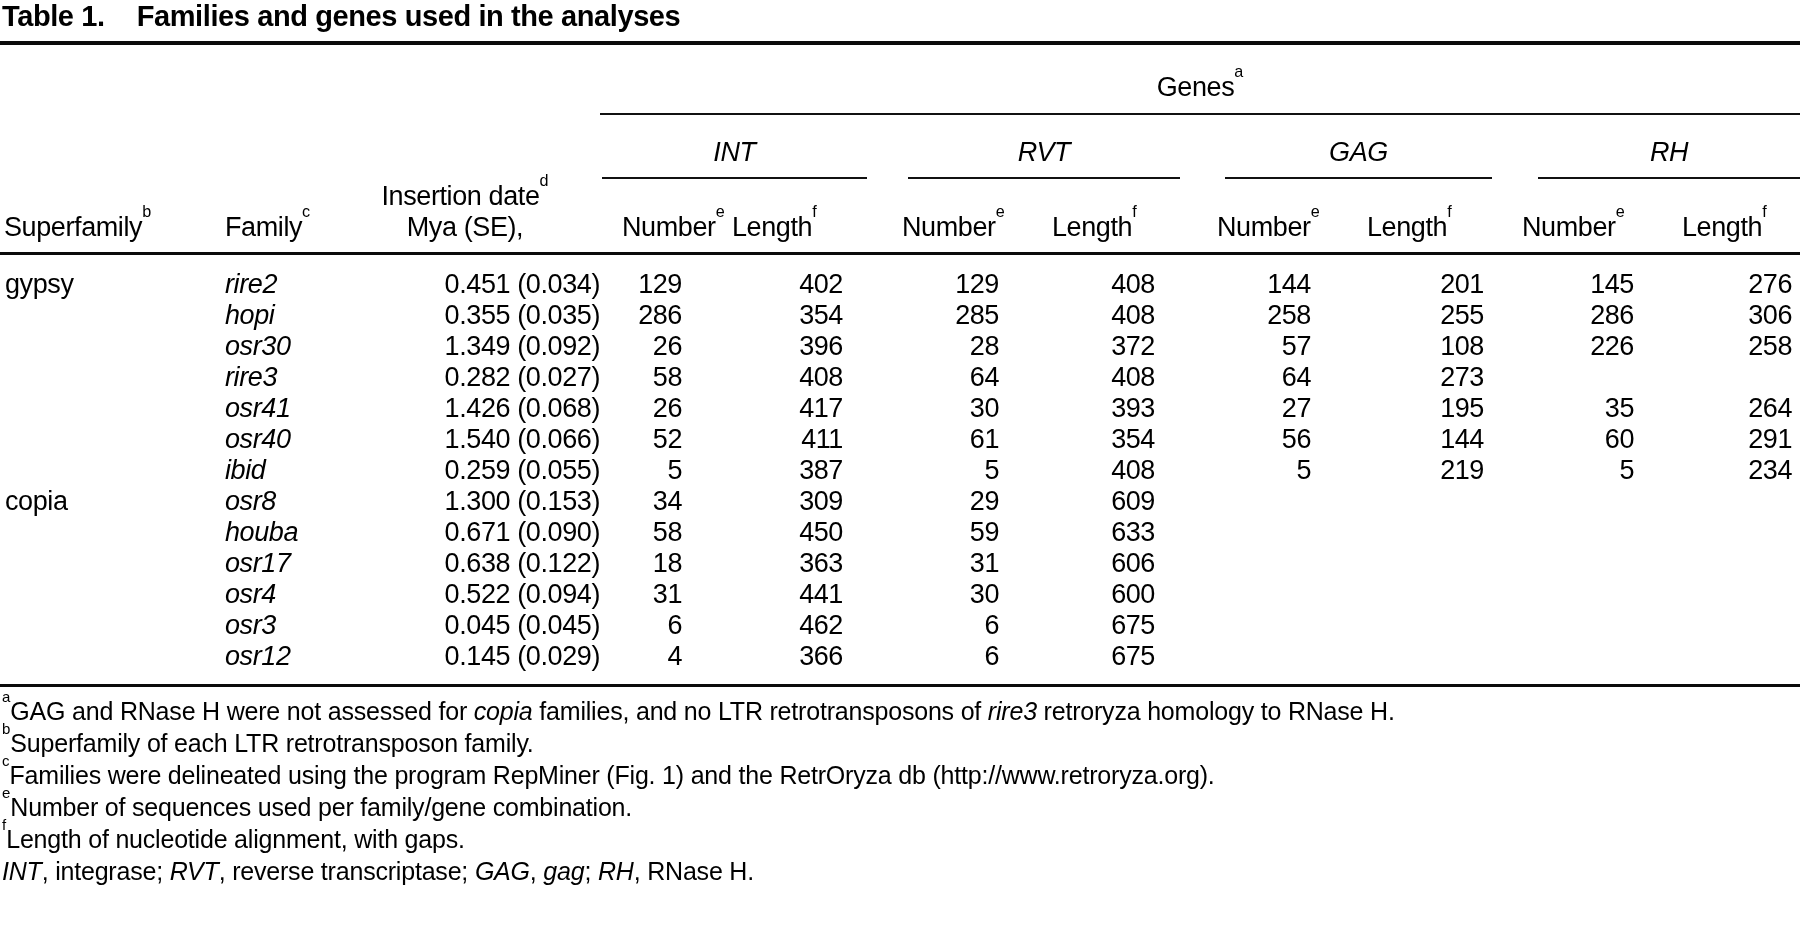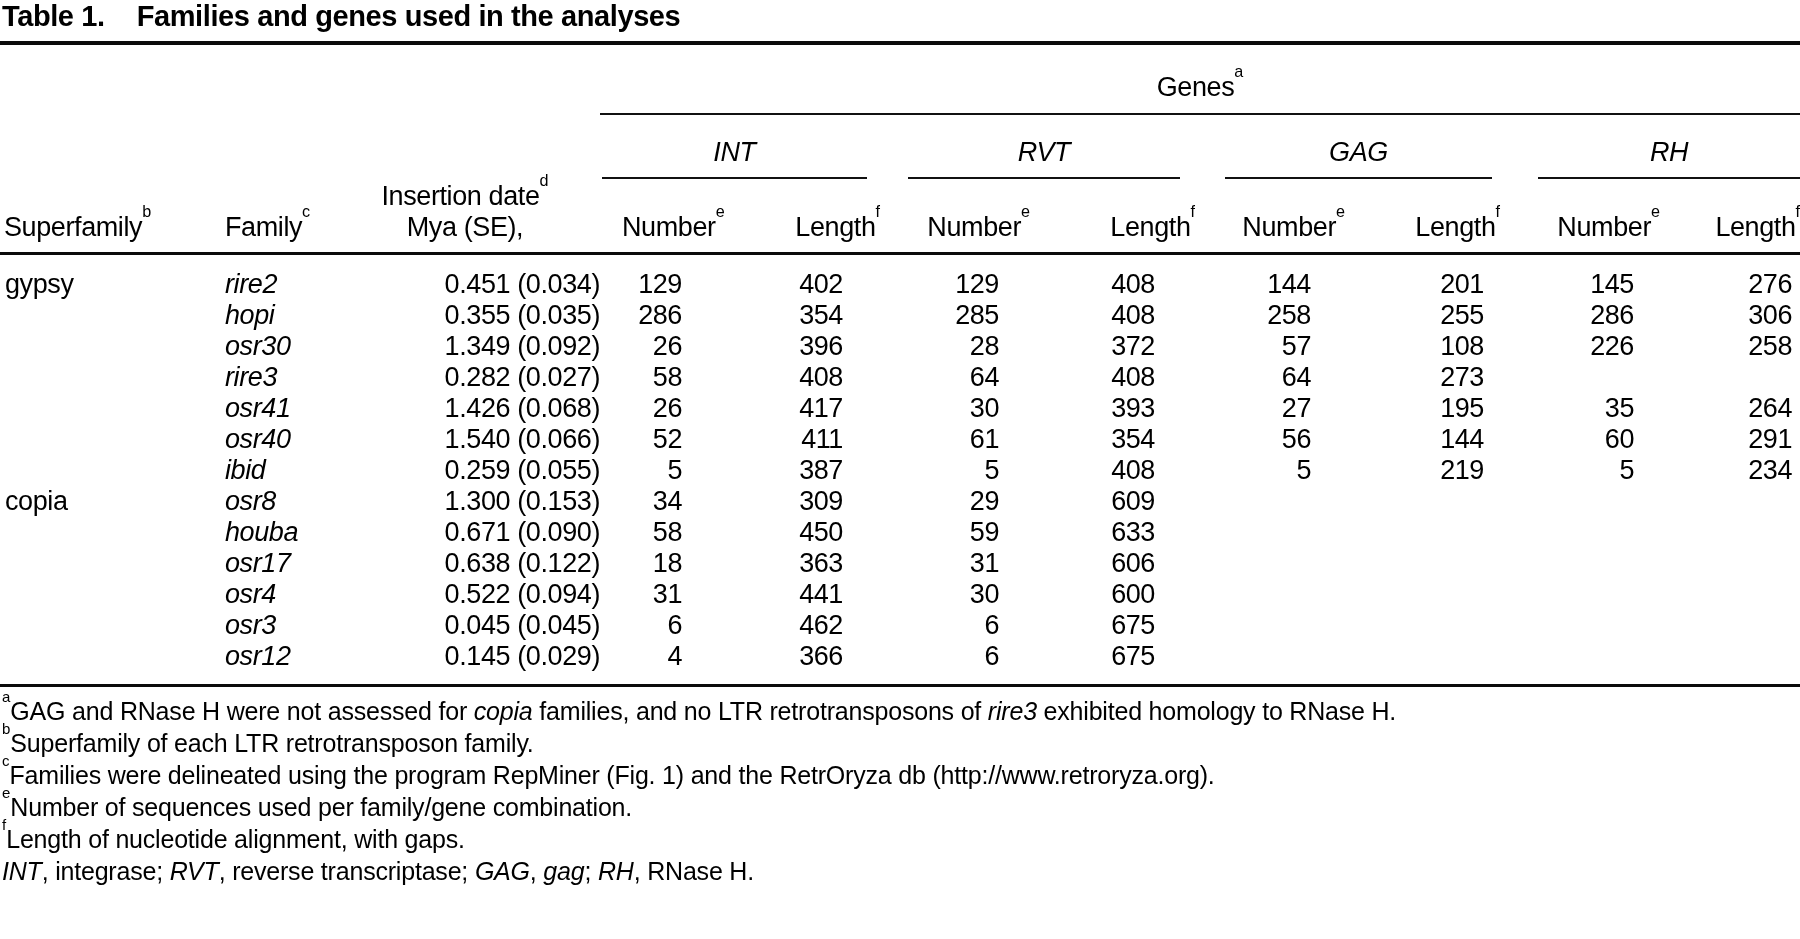--- a/index.html
+++ b/index.html
@@ -27,21 +27,21 @@
       font-style:italic}
   .g1{margin:0 13px 0 2px}
   .g2{margin:0 15px 0 28px}
   .g3{margin:0 8px 0 30px}
   .g4{margin:0 0 0 38px}
 
   .col-heads th{height:64px;vertical-align:bottom;padding-bottom:9px}
   .col-heads .sf-h{text-align:left;padding-left:4px}
   .col-heads .fam-h{text-align:left;padding-left:45px}
   .col-heads .ins-h{text-align:center;line-height:31px}
-  .col-heads .ghead{text-align:right;padding-left:22px}
+  .col-heads .ghead{text-align:left;padding-left:22px}
 
   sup{font-size:60%;line-height:0;position:relative;top:-0.55em;letter-spacing:0}
 
   tbody td{font-size:27px;line-height:31px}
   tbody tr:first-child td{padding-top:14px}
   tbody tr:last-child td{padding-bottom:12px}
   td.sf{padding-left:5px}
   td.fam{font-style:italic;padding-left:45px}
   td.ins{text-align:right}
   td.num{text-align:right}
@@ -282,21 +282,21 @@
           <td class="num c7">675</td>
           <td class="num c8"></td>
           <td class="num c9"></td>
           <td class="num c10"></td>
           <td class="num c11"></td>
         </tr>
       </tbody>
   </table>
 
   <div class="footnotes">
-      <div class="fn"><sup>a</sup><span>GAG and RNase H were not assessed for </span><span class="it">copia</span><span> families, and no LTR retrotransposons of </span><span class="it">rire3</span><span> exhibited homology to RNase H.</span></div>
+      <div class="fn"><sup>a</sup><span>GAG and RNase H were not assessed for </span><span class="it">copia</span><span> families, and no LTR retrotransposons of </span><span class="it">rire3</span><span> retroryza homology to RNase H.</span></div>
       <div class="fn"><sup>b</sup><span>Superfamily of each LTR retrotransposon family.</span></div>
       <div class="fn"><sup>c</sup><span>Families were delineated using the program RepMiner (Fig. 1) and the RetrOryza db (http://www.retroryza.org).</span></div>
       <div class="fn"><sup>e</sup><span>Number of sequences used per family/gene combination.</span></div>
       <div class="fn"><sup>f</sup><span>Length of nucleotide alignment, with gaps.</span></div>
       <div class="fn"><span class="it">INT</span><span>, integrase; </span><span class="it">RVT</span><span>, reverse transcriptase; </span><span class="it">GAG</span><span>, </span><span class="it">gag</span><span>; </span><span class="it">RH</span><span>, RNase H.</span></div>
     </div>
 
 </div>
 
 </body></html>

